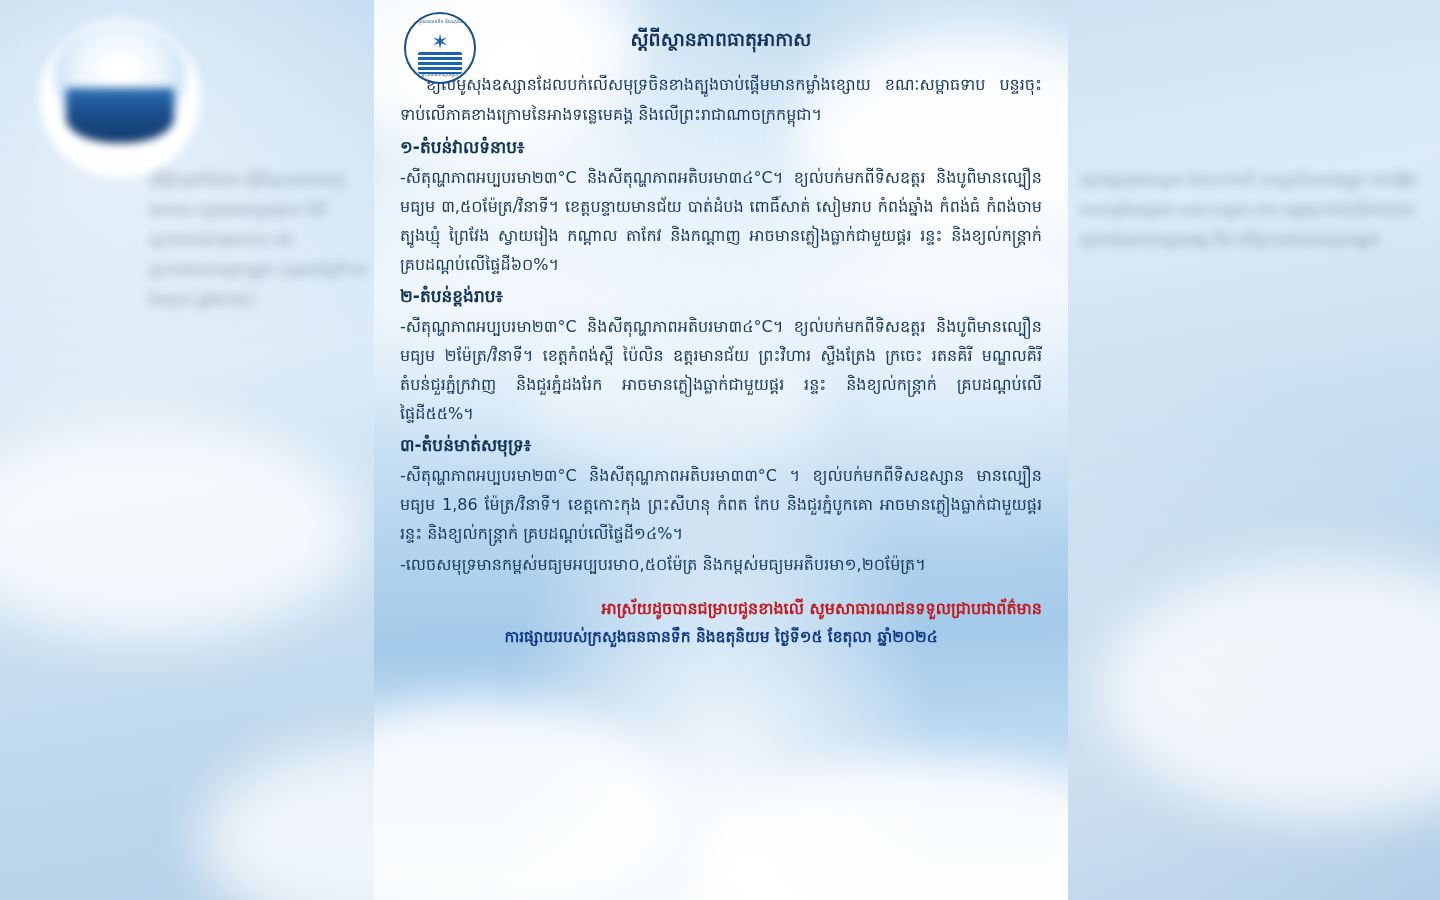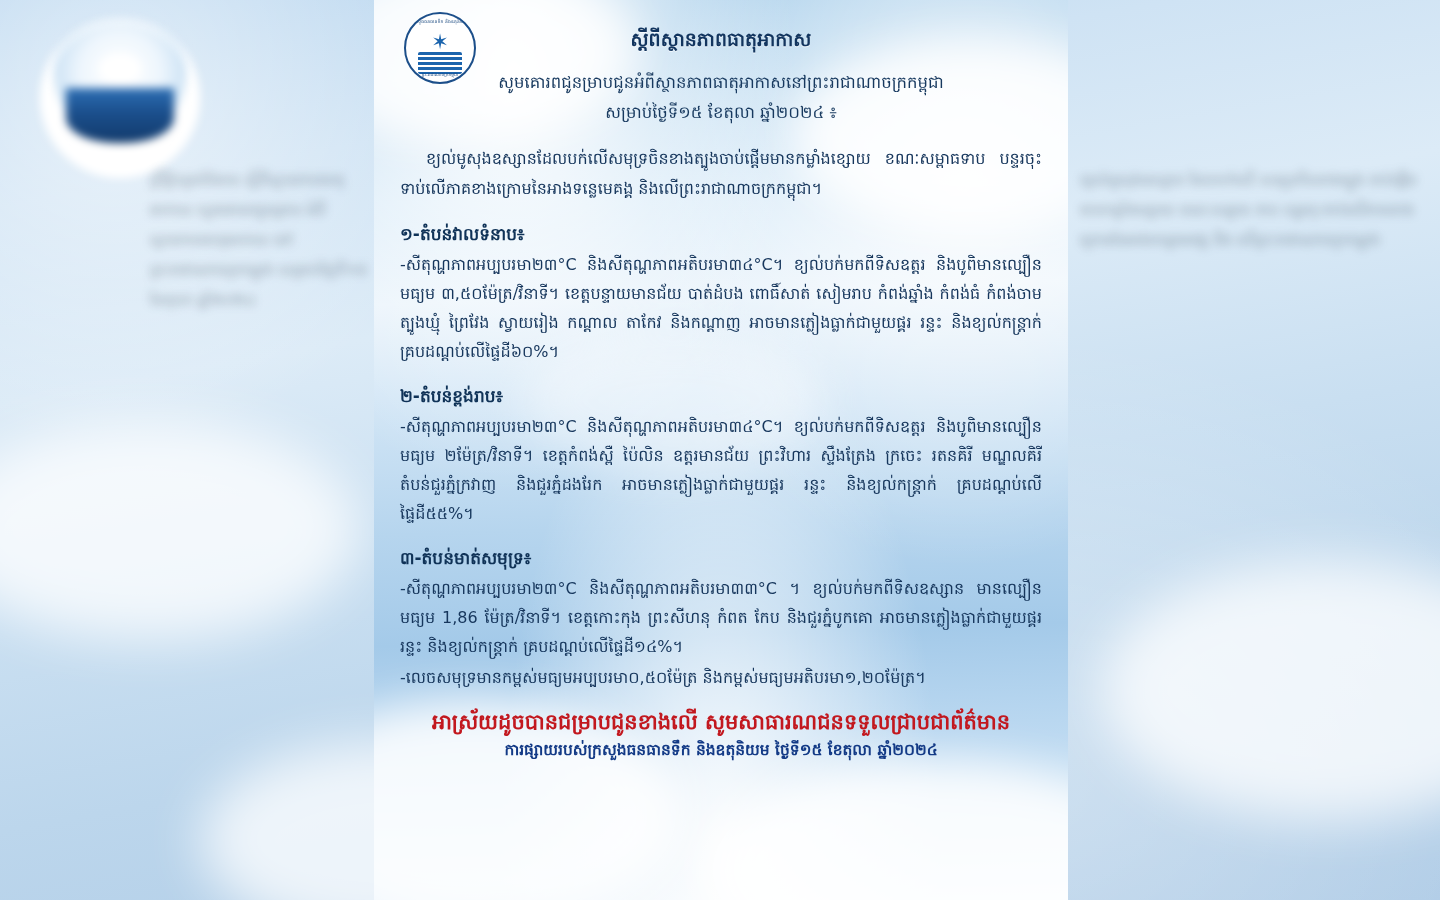--- a/index.html
+++ b/index.html
@@ -225,45 +225,46 @@
     text-align: justify;
     text-indent: 26px;
   }
   .para.center {
     text-align: center;
     text-indent: 0;
     margin-top: 16px;
   }
 
   .section {
-    margin-top: 16px;
+    margin-top: 3px;
   }
   .section-title {
     font-size: 17px;
     font-weight: bold;
     color: #0f3257;
     line-height: 28px;
   }
   .section-body {
     font-size: 16px;
     color: #16365c;
     line-height: 29px;
     text-align: justify;
     margin-top: 2px;
   }
 
   .footer {
     margin-top: 16px;
     text-align: center;
   }
   .footer-line-1 {
-    font-size: 21px;
+    font-size: 16px;
     color: #c2181f;
     line-height: 28px;
     font-weight: bold;
+    text-align: right;
   }
   .footer-line-2 {
     font-size: 15.5px;
     color: #133a86;
     line-height: 28px;
     font-weight: bold;
   }
 </style>
 </head>
 <body>
@@ -300,24 +301,20 @@
             <div class="khmer-top">ក្រសួងធនធានទឹក និងឧតុនិយម</div>
             <div class="star">✶</div>
             <div class="waves"></div>
             <div class="khmer-bot">ព្រះរាជាណាចក្រកម្ពុជា</div>
           </div>
         </div>
 
         <div class="title-sub">ស្ដីពីស្ថានភាពធាតុអាកាស</div>
       </div>
 
-      <div class="lead">
-        <div>សូមគោរពជូនម្រាបជូនអំពីស្ថានភាពធាតុអាកាសនៅព្រះរាជាណាចក្រកម្ពុជា</div>
-        <div>សម្រាប់ថ្ងៃទី១៥ ខែតុលា ឆ្នាំ២០២៤ ៖</div>
-      </div>
 
       <div class="para">ខ្យល់មូសុងឧស្សាន​ដែលបក់លើសមុទ្រចិនខាងត្បូងចាប់ផ្ដើមមានកម្លាំងខ្សោយ ខណៈសម្ពាធទាប បន្ទរចុះទាប់លើភាគខាងក្រោមនៃអាងទន្លេមេគង្គ និងលើព្រះរាជាណាចក្រកម្ពុជា។</div>
 
 
       <div class="section">
         <div class="section-title">១-តំបន់វាលទំនាប៖</div>
         <div class="section-body">-សីតុណ្ហភាពអប្បបរមា២៣°C និងសីតុណ្ហភាពអតិបរមា៣៤°C។ ខ្យល់បក់មកពីទិសឧត្ដរ និងបូពិមានល្បឿនមធ្យម ៣,៥០ម៉ែត្រ/វិនាទី។ ខេត្តបន្ទាយមានជ័យ បាត់ដំបង ពោធិ៍សាត់ សៀមរាប កំពង់ឆ្នាំង កំពង់ធំ កំពង់ចាម ត្បូងឃ្មុំ ព្រៃវែង ស្វាយរៀង កណ្ដាល តាកែវ និងកណ្ដាញ អាចមានភ្លៀងធ្លាក់ជាមួយផ្គរ រន្ទះ និងខ្យល់កន្ត្រាក់ គ្របដណ្ដប់លើផ្ទៃដី៦០%។</div>
       </div>
 
       <div class="section">

